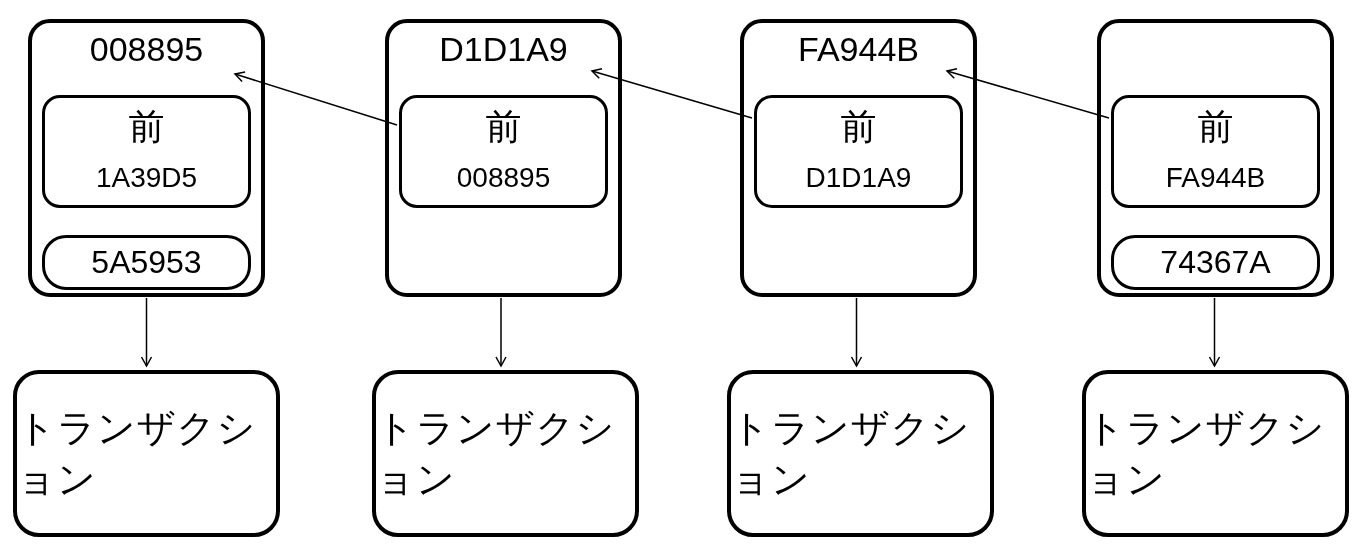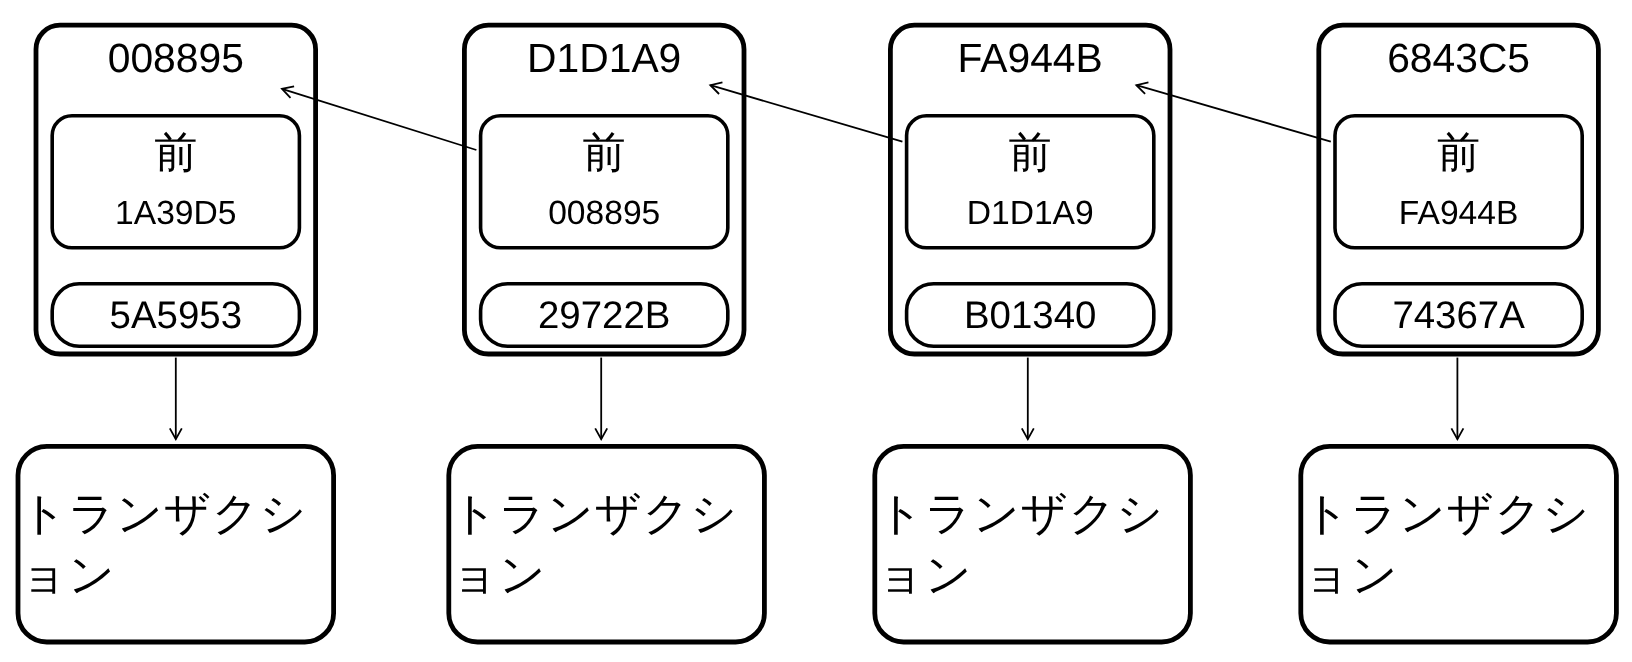--- a/index.html
+++ b/index.html
@@ -122,38 +122,31 @@
       <span>5A5953</span>
     </div>
   </div>
 
   <div class="block" style="left:385px">
     <div class="block-hash">D1D1A9</div>
     <div class="prev-box">
       <div class="prev-label">前</div>
       <div class="prev-hash">008895</div>
     </div>
-    <div class="nonce-box">
-      <span>29722B</span>
-    </div>
   </div>
 
   <div class="block" style="left:740px">
     <div class="block-hash">FA944B</div>
     <div class="prev-box">
       <div class="prev-label">前</div>
       <div class="prev-hash">D1D1A9</div>
     </div>
-    <div class="nonce-box">
-      <span>B01340</span>
-    </div>
   </div>
 
   <div class="block" style="left:1097px">
-    <div class="block-hash">6843C5</div>
     <div class="prev-box">
       <div class="prev-label">前</div>
       <div class="prev-hash">FA944B</div>
     </div>
     <div class="nonce-box">
       <span>74367A</span>
     </div>
   </div>
 
   <div class="tx-box" style="left:13px">

